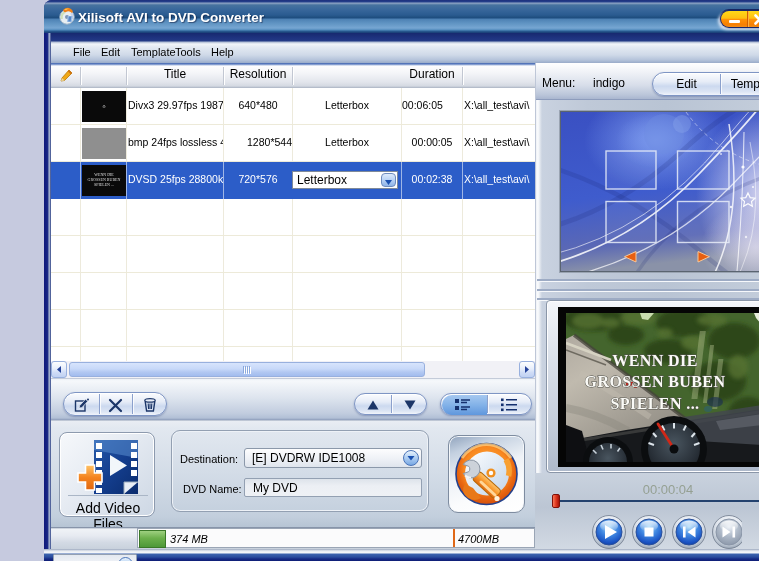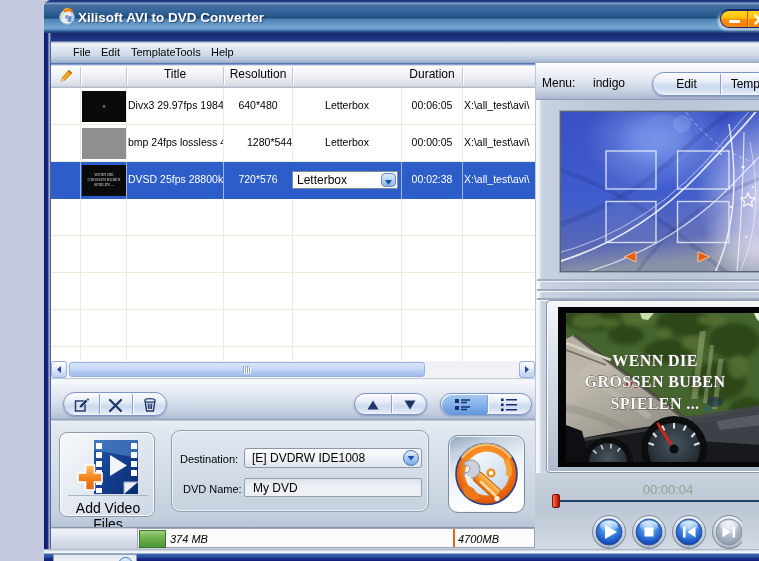--- a/index.html
+++ b/index.html
@@ -128,24 +128,24 @@
   <div id="selrow" style="top:99px;height:37px;"></div>
   <div class="abs" style="left:29px;top:99px;width:1px;height:37px;background:rgba(255,255,255,.55);"></div>
   <div class="abs" style="left:75px;top:99px;width:1px;height:37px;background:rgba(255,255,255,.55);"></div>
   <div class="abs" style="left:172px;top:99px;width:1px;height:37px;background:rgba(255,255,255,.55);"></div>
   <div class="abs" style="left:350px;top:99px;width:1px;height:37px;background:rgba(255,255,255,.55);"></div>
   <div class="abs" style="left:411px;top:99px;width:1px;height:37px;background:rgba(255,255,255,.55);"></div>
 
   <div class="cell" style="left:31px;top:28px;width:44px;height:31px;background:#0a0a0a;color:#bbb;font-size:4px;text-align:center;">
         <div style="margin-top:13px;">⚙</div>
       </div>
-  <div class="cell" style="left:77px;top:36px;width:95px;">Divx3 29.97fps 1984</div>
+  <div class="cell" style="left:77px;top:36px;width:95px;">Divx3 29.97fps 1987</div>
   <div class="cell" style="left:173px;top:36px;width:68px;text-align:center;">640*480</div>
   <div class="cell" style="left:242px;top:36px;width:108px;text-align:center;">Letterbox</div>
-  <div class="cell" style="left:351px;top:36px;width:60px;text-align:center;">00:06:05</div>
+  <div class="cell" style="left:351px;top:36px;width:60px;">00:06:05</div>
   <div class="cell" style="left:413px;top:36px;width:71px;">X:\all_test\avi\</div>
 
   <div class="cell" style="left:31px;top:65px;width:44px;height:31px;background:#8f8f8f;"></div>
   <div class="cell" style="left:77px;top:73px;width:95px;">bmp 24fps lossless 4</div>
   <div class="cell" style="left:173px;top:73px;width:68px;text-align:right;">1280*544</div>
   <div class="cell" style="left:242px;top:73px;width:108px;text-align:center;">Letterbox</div>
   <div class="cell" style="left:351px;top:73px;width:60px;text-align:center;">00:00:05</div>
   <div class="cell" style="left:413px;top:73px;width:71px;">X:\all_test\avi\</div>
 
   <div class="cell" style="left:31px;top:102px;width:44px;height:31px;background:#0a0a0a;color:#ddd;font-size:4px;text-align:center;font-family:'Liberation Serif',serif;">

